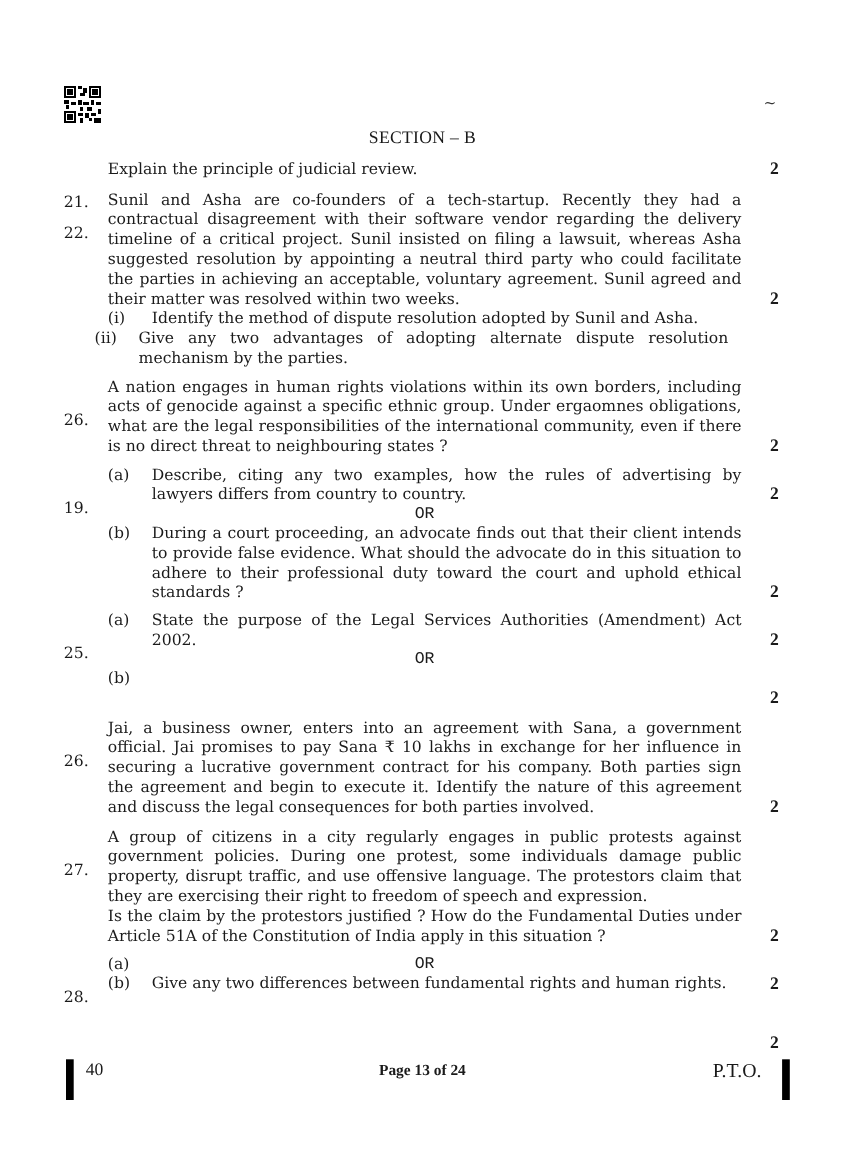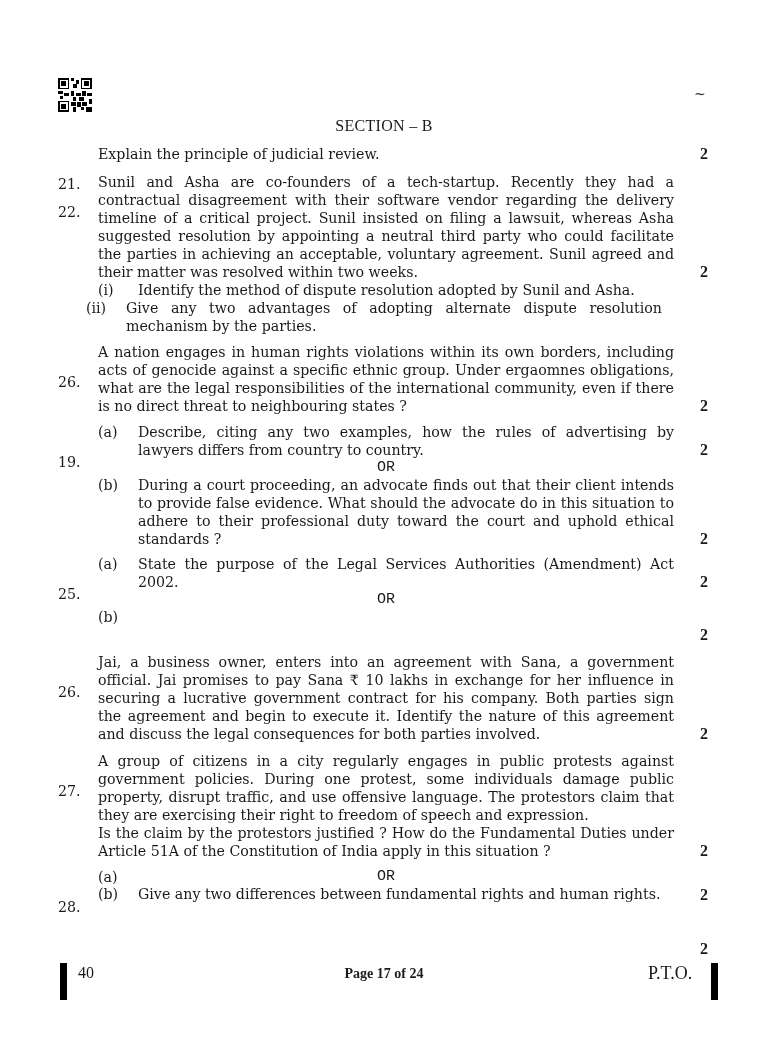--- a/index.html
+++ b/index.html
@@ -144,18 +144,18 @@
     <div class="sub" style="margin-left:40px;">
       <div class="sublabel">(b)</div>
       <div class="subbody">Give any two differences between fundamental rights and human rights.</div>
     </div>
     <div class="marks" style="top:72px;">2</div>
   </div>
 
   <div class="footer">
     <div class="bar-left"></div>
     <div class="foot-num">40</div>
-    <div class="foot-page">Page 17 of 24</div>
+    <div class="foot-page">Page 13 of 24</div>
     <div class="foot-pto">P.T.O.</div>
     <div class="bar-right"></div>
   </div>
 
 </div>
 
 </body></html>

